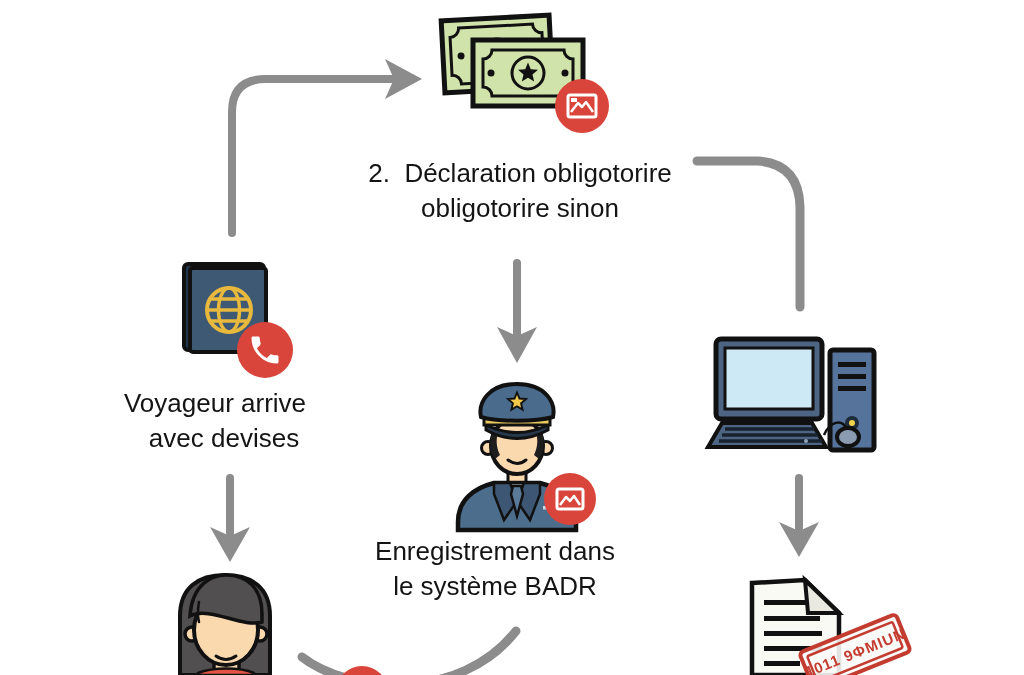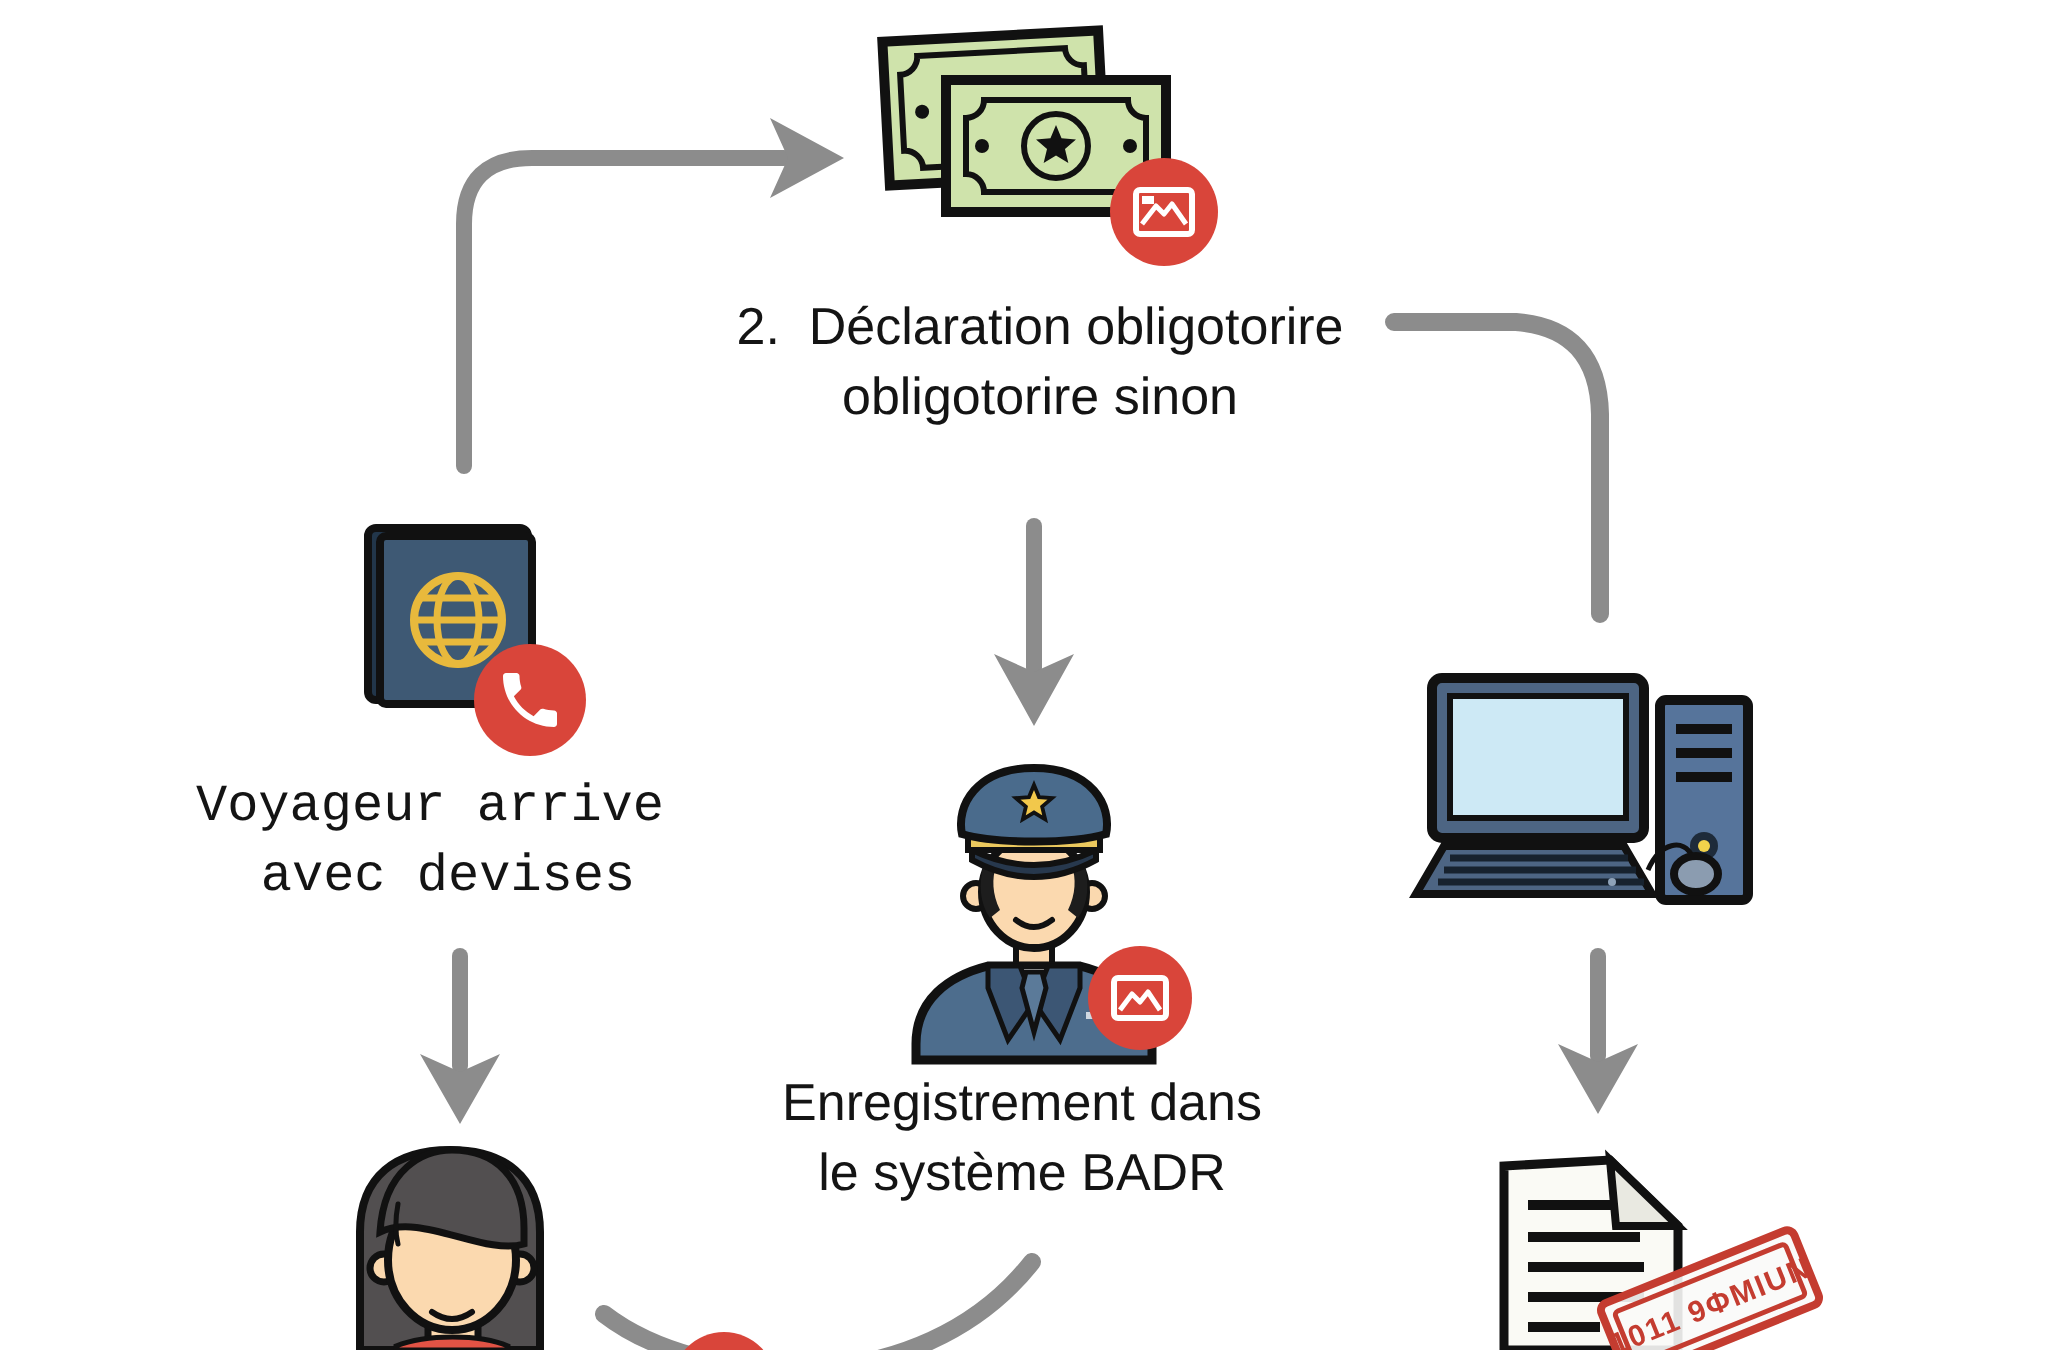--- a/index.html
+++ b/index.html
@@ -52,21 +52,21 @@
     </g>
   </svg>
 
   <svg class="abs" style="left:553px;top:77px;" width="58" height="58" viewBox="0 0 58 58">
     <circle cx="29" cy="29" r="27" fill="#d9453a"></circle>
     <rect x="15" y="18" width="28" height="22" rx="2" fill="none" stroke="#fff" stroke-width="3"></rect>
     <path d="M18 35 L25 26 L29 30 L33 25 L40 35" fill="none" stroke="#fff" stroke-width="2.5" stroke-linejoin="round"></path>
     <rect x="18" y="21" width="6" height="4" fill="#fff"></rect>
   </svg>
 
-  <div class="label" style="left:315px;top:146px;width:410px;">
+  <div class="label" style="left:315px;top:156px;width:410px;">
     <div class="t-line">2.  Déclaration obligotorire</div>
     <div class="t-line">obligotorire sinon</div>
   </div>
 
   <svg class="abs" style="left:176px;top:260px;" width="100" height="100" viewBox="0 0 100 100">
     <rect x="8" y="4" width="80" height="86" rx="4" fill="#22364a" stroke="#111" stroke-width="4"></rect>
     <rect x="14" y="8" width="76" height="84" rx="3" fill="#3e5974" stroke="#111" stroke-width="4"></rect>
     <g stroke="#e8b93c" fill="none" stroke-width="4">
       <circle cx="53" cy="50" r="22"></circle>
       <ellipse cx="53" cy="50" rx="10.5" ry="22" stroke-width="3.5"></ellipse>
@@ -74,21 +74,21 @@
       <path d="M34 39 H72" stroke-width="3.5"></path>
       <path d="M34 61 H72" stroke-width="3.5"></path>
     </g>
   </svg>
 
   <svg class="abs" style="left:236px;top:321px;" width="58" height="58" viewBox="0 0 58 58">
     <circle cx="29" cy="29" r="28" fill="#d9453a"></circle>
     <path transform="translate(11,11) scale(1.5)" fill="#fff" d="M6.62 10.79c1.44 2.83 3.76 5.14 6.59 6.59l2.2-2.21c.27-.27.67-.36 1.02-.24 1.12.37 2.33.57 3.57.57.55 0 1 .45 1 1V20c0 .55-.45 1-1 1-9.39 0-17-7.61-17-17 0-.55.45-1 1-1h3.5c.55 0 1 .45 1 1 0 1.25.2 2.45.57 3.57.11.35.03.74-.25 1.02l-2.2 2.2z"></path>
   </svg>
 
-  <div class="label" style="left:95px;top:386px;width:240px;font-family:Liberation Mono, monospace;">
+  <div class="label" style="left:95px;top:386px;width:240px;">
     <div class="t-line">Voyageur arrive</div>
     <div class="t-line" style="padding-left:18px;text-align:center;">avec devises</div>
   </div>
 
   <svg class="abs" style="left:448px;top:370px;" width="152" height="160" viewBox="0 0 152 160">
     <rect x="60" y="96" width="18" height="18" fill="#fbd9af" stroke="#111" stroke-width="3"></rect>
     <path d="M10 160 L10 152 C10 130 26 118 46 113 L92 113 C112 118 128 130 128 152 L128 160 Z" fill="#4d6d8d" stroke="#111" stroke-width="4.5"></path>
     <path d="M56 113 L69 136 L82 113 Z" fill="#fdfdfd" stroke="#111" stroke-width="3"></path>
     <path d="M46 113 L62 113 L69 131 L56 150 L46 124 Z" fill="#3c5674" stroke="#111" stroke-width="2.5"></path>
     <path d="M92 113 L76 113 L69 131 L82 150 L92 124 Z" fill="#3c5674" stroke="#111" stroke-width="2.5"></path>
@@ -104,21 +104,21 @@
     <rect x="36" y="46" width="66" height="9" fill="#ecc95e" stroke="#111" stroke-width="3"></rect>
     <path d="M33 47 C30 33 40 14 69 14 C98 14 108 33 105 47 C88 52 50 52 33 47 Z" fill="#4a6b8c" stroke="#111" stroke-width="4"></path>
     <path transform="translate(69,32) scale(0.95)" fill="#f2c84b" stroke="#111" stroke-width="2" d="M0 -10 L2.64 -3.64 L9.51 -3.09 L4.28 1.39 L5.88 8.09 L0 4.5 L-5.88 8.09 L-4.28 1.39 L-9.51 -3.09 L-2.64 -3.64 Z"></path>
     <g>
       <circle cx="122" cy="129" r="26" fill="#d9453a"></circle>
       <rect x="109" y="119" width="26" height="20" rx="2" fill="none" stroke="#fff" stroke-width="3"></rect>
       <path d="M112 135 L118 127 L122 131 L126 126 L132 135" fill="none" stroke="#fff" stroke-width="2.5" stroke-linejoin="round"></path>
     </g>
   </svg>
 
-  <div class="label" style="left:351px;top:534px;width:320px;">
+  <div class="label" style="left:335px;top:534px;width:320px;">
     <div class="t-line">Enregistrement dans</div>
     <div class="t-line">le système BADR</div>
   </div>
 
   <svg class="abs" style="left:706px;top:333px;" width="178" height="125" viewBox="0 0 178 125">
     <rect x="10" y="6" width="106" height="80" rx="5" fill="#4d6583" stroke="#111" stroke-width="5"></rect>
     <rect x="19" y="15" width="88" height="61" fill="#cde9f5" stroke="#111" stroke-width="3"></rect>
     <rect x="53" y="86" width="20" height="10" fill="#4d6583" stroke="#111" stroke-width="4"></rect>
     <rect x="43" y="96" width="40" height="8" rx="2" fill="#4d6583" stroke="#111" stroke-width="4"></rect>
     <rect x="124" y="17" width="44" height="100" rx="3" fill="#56749b" stroke="#111" stroke-width="5"></rect>

